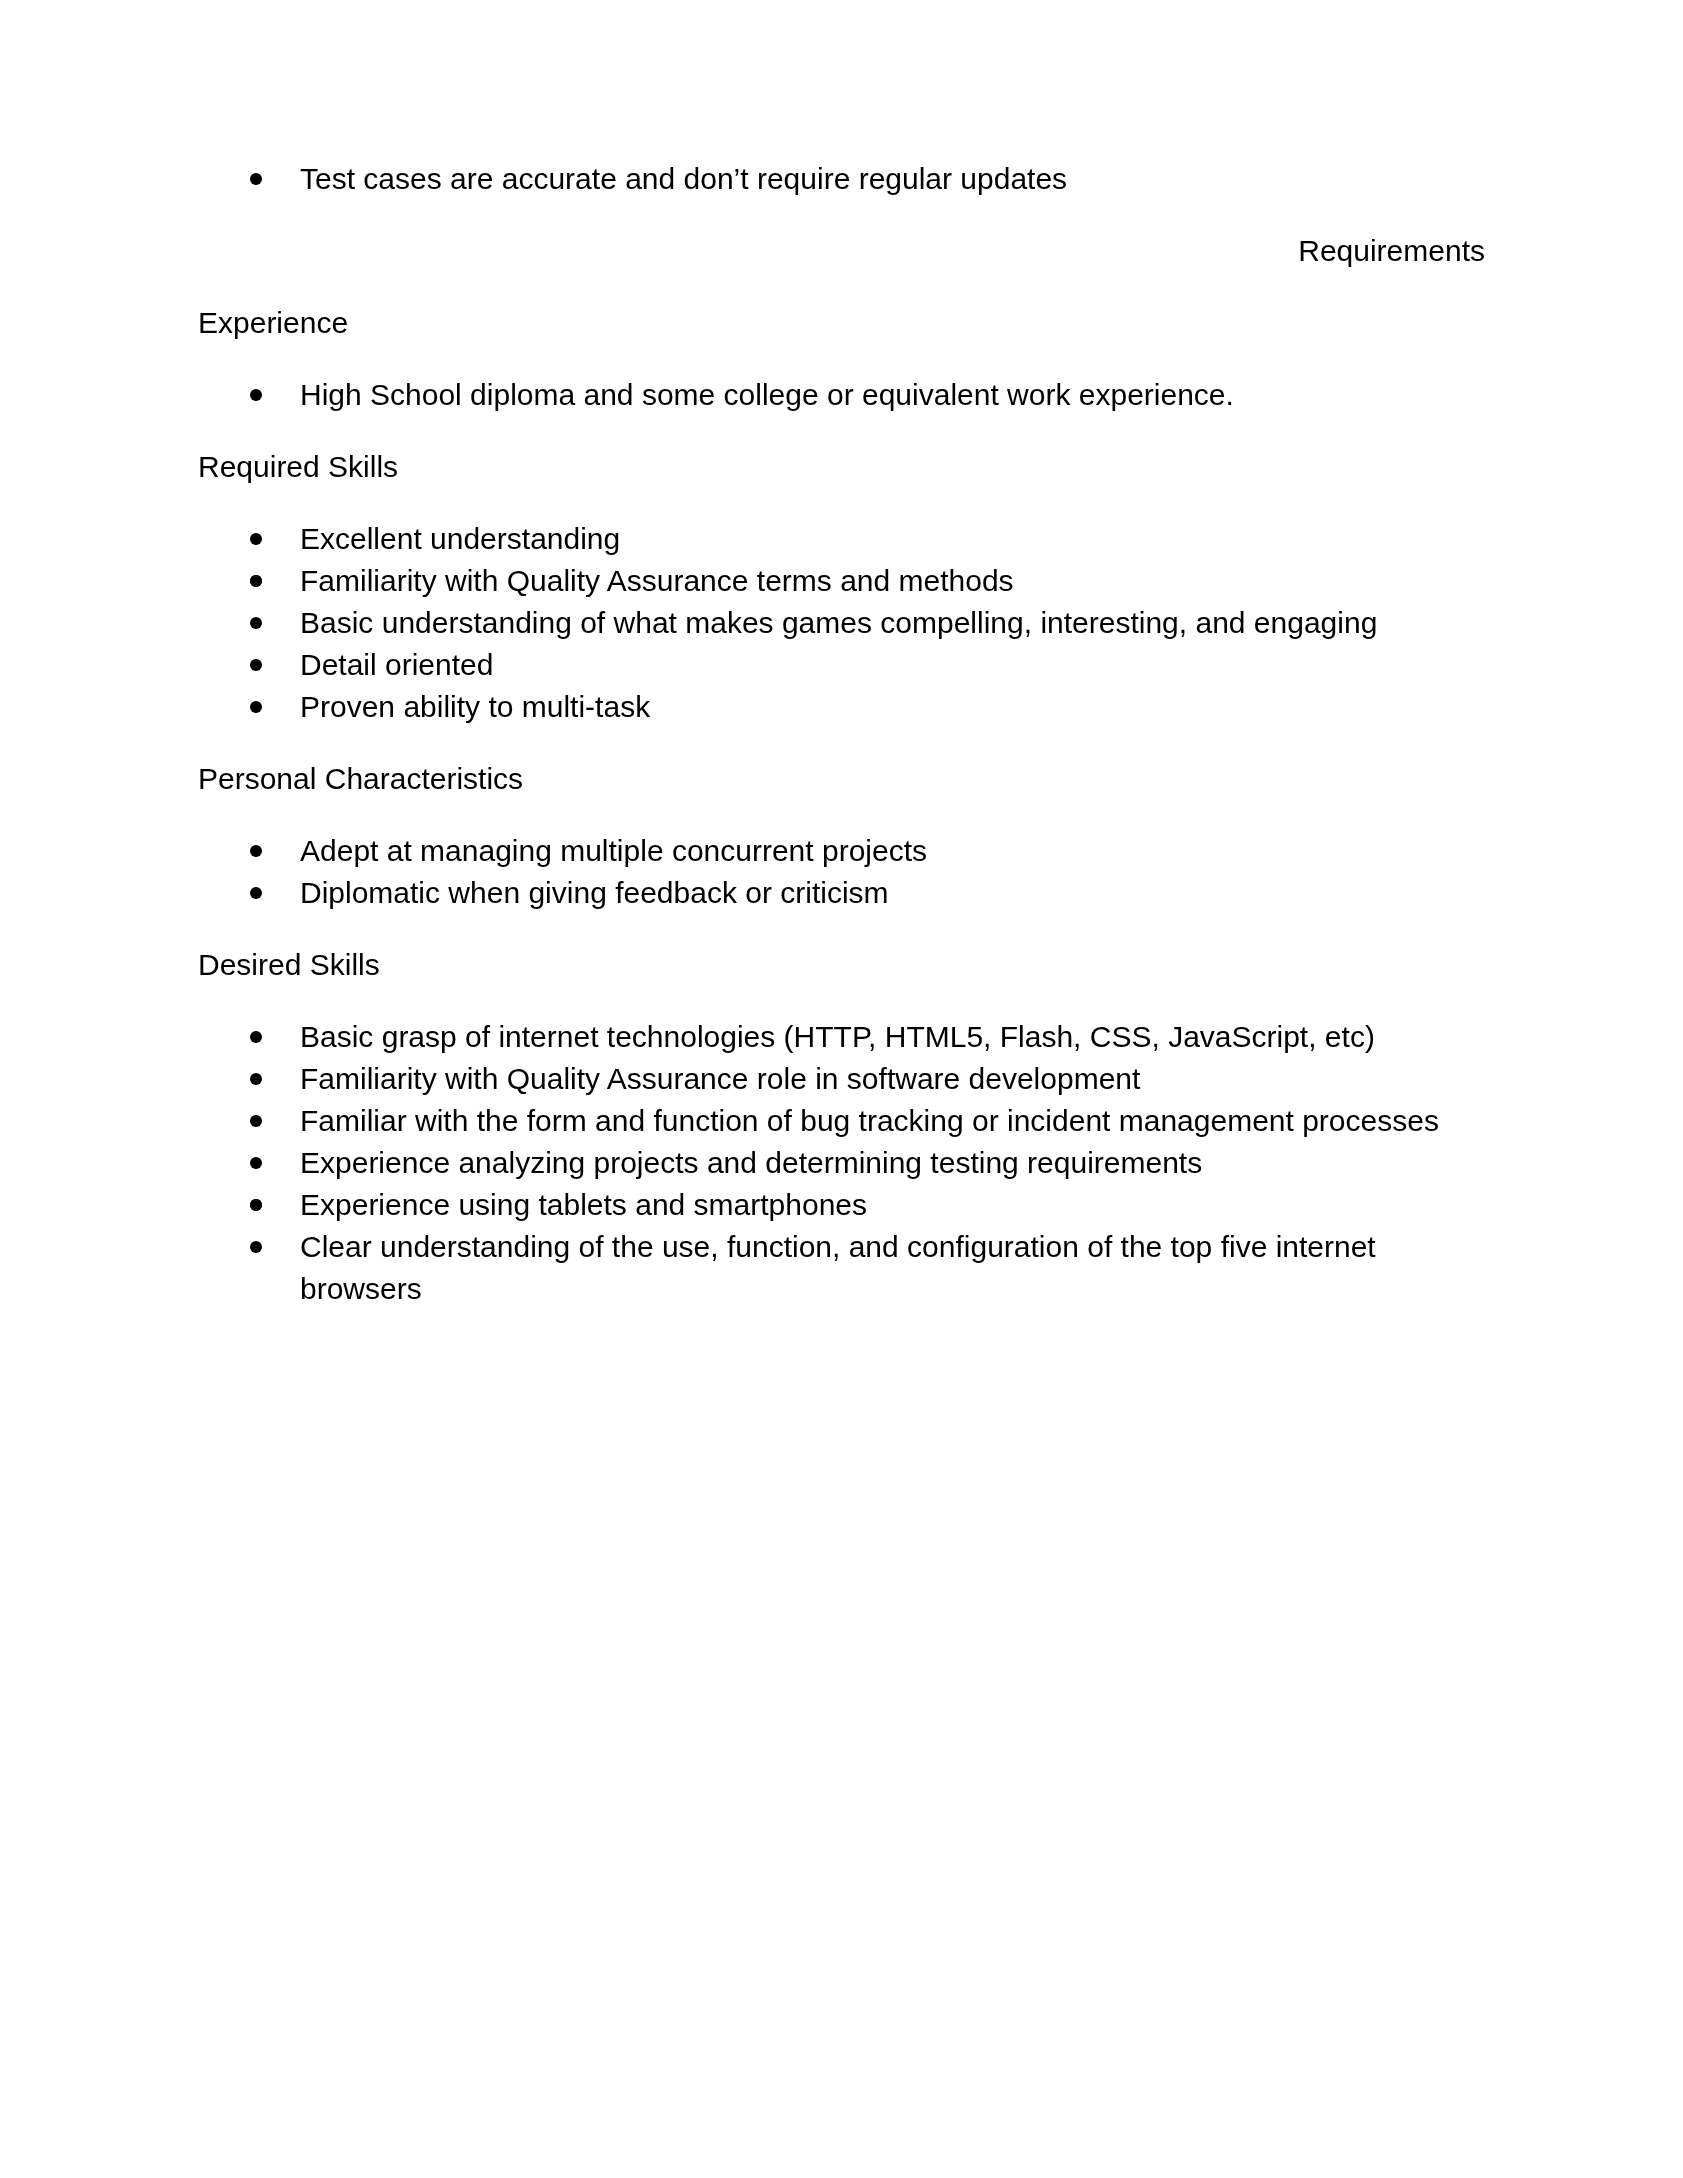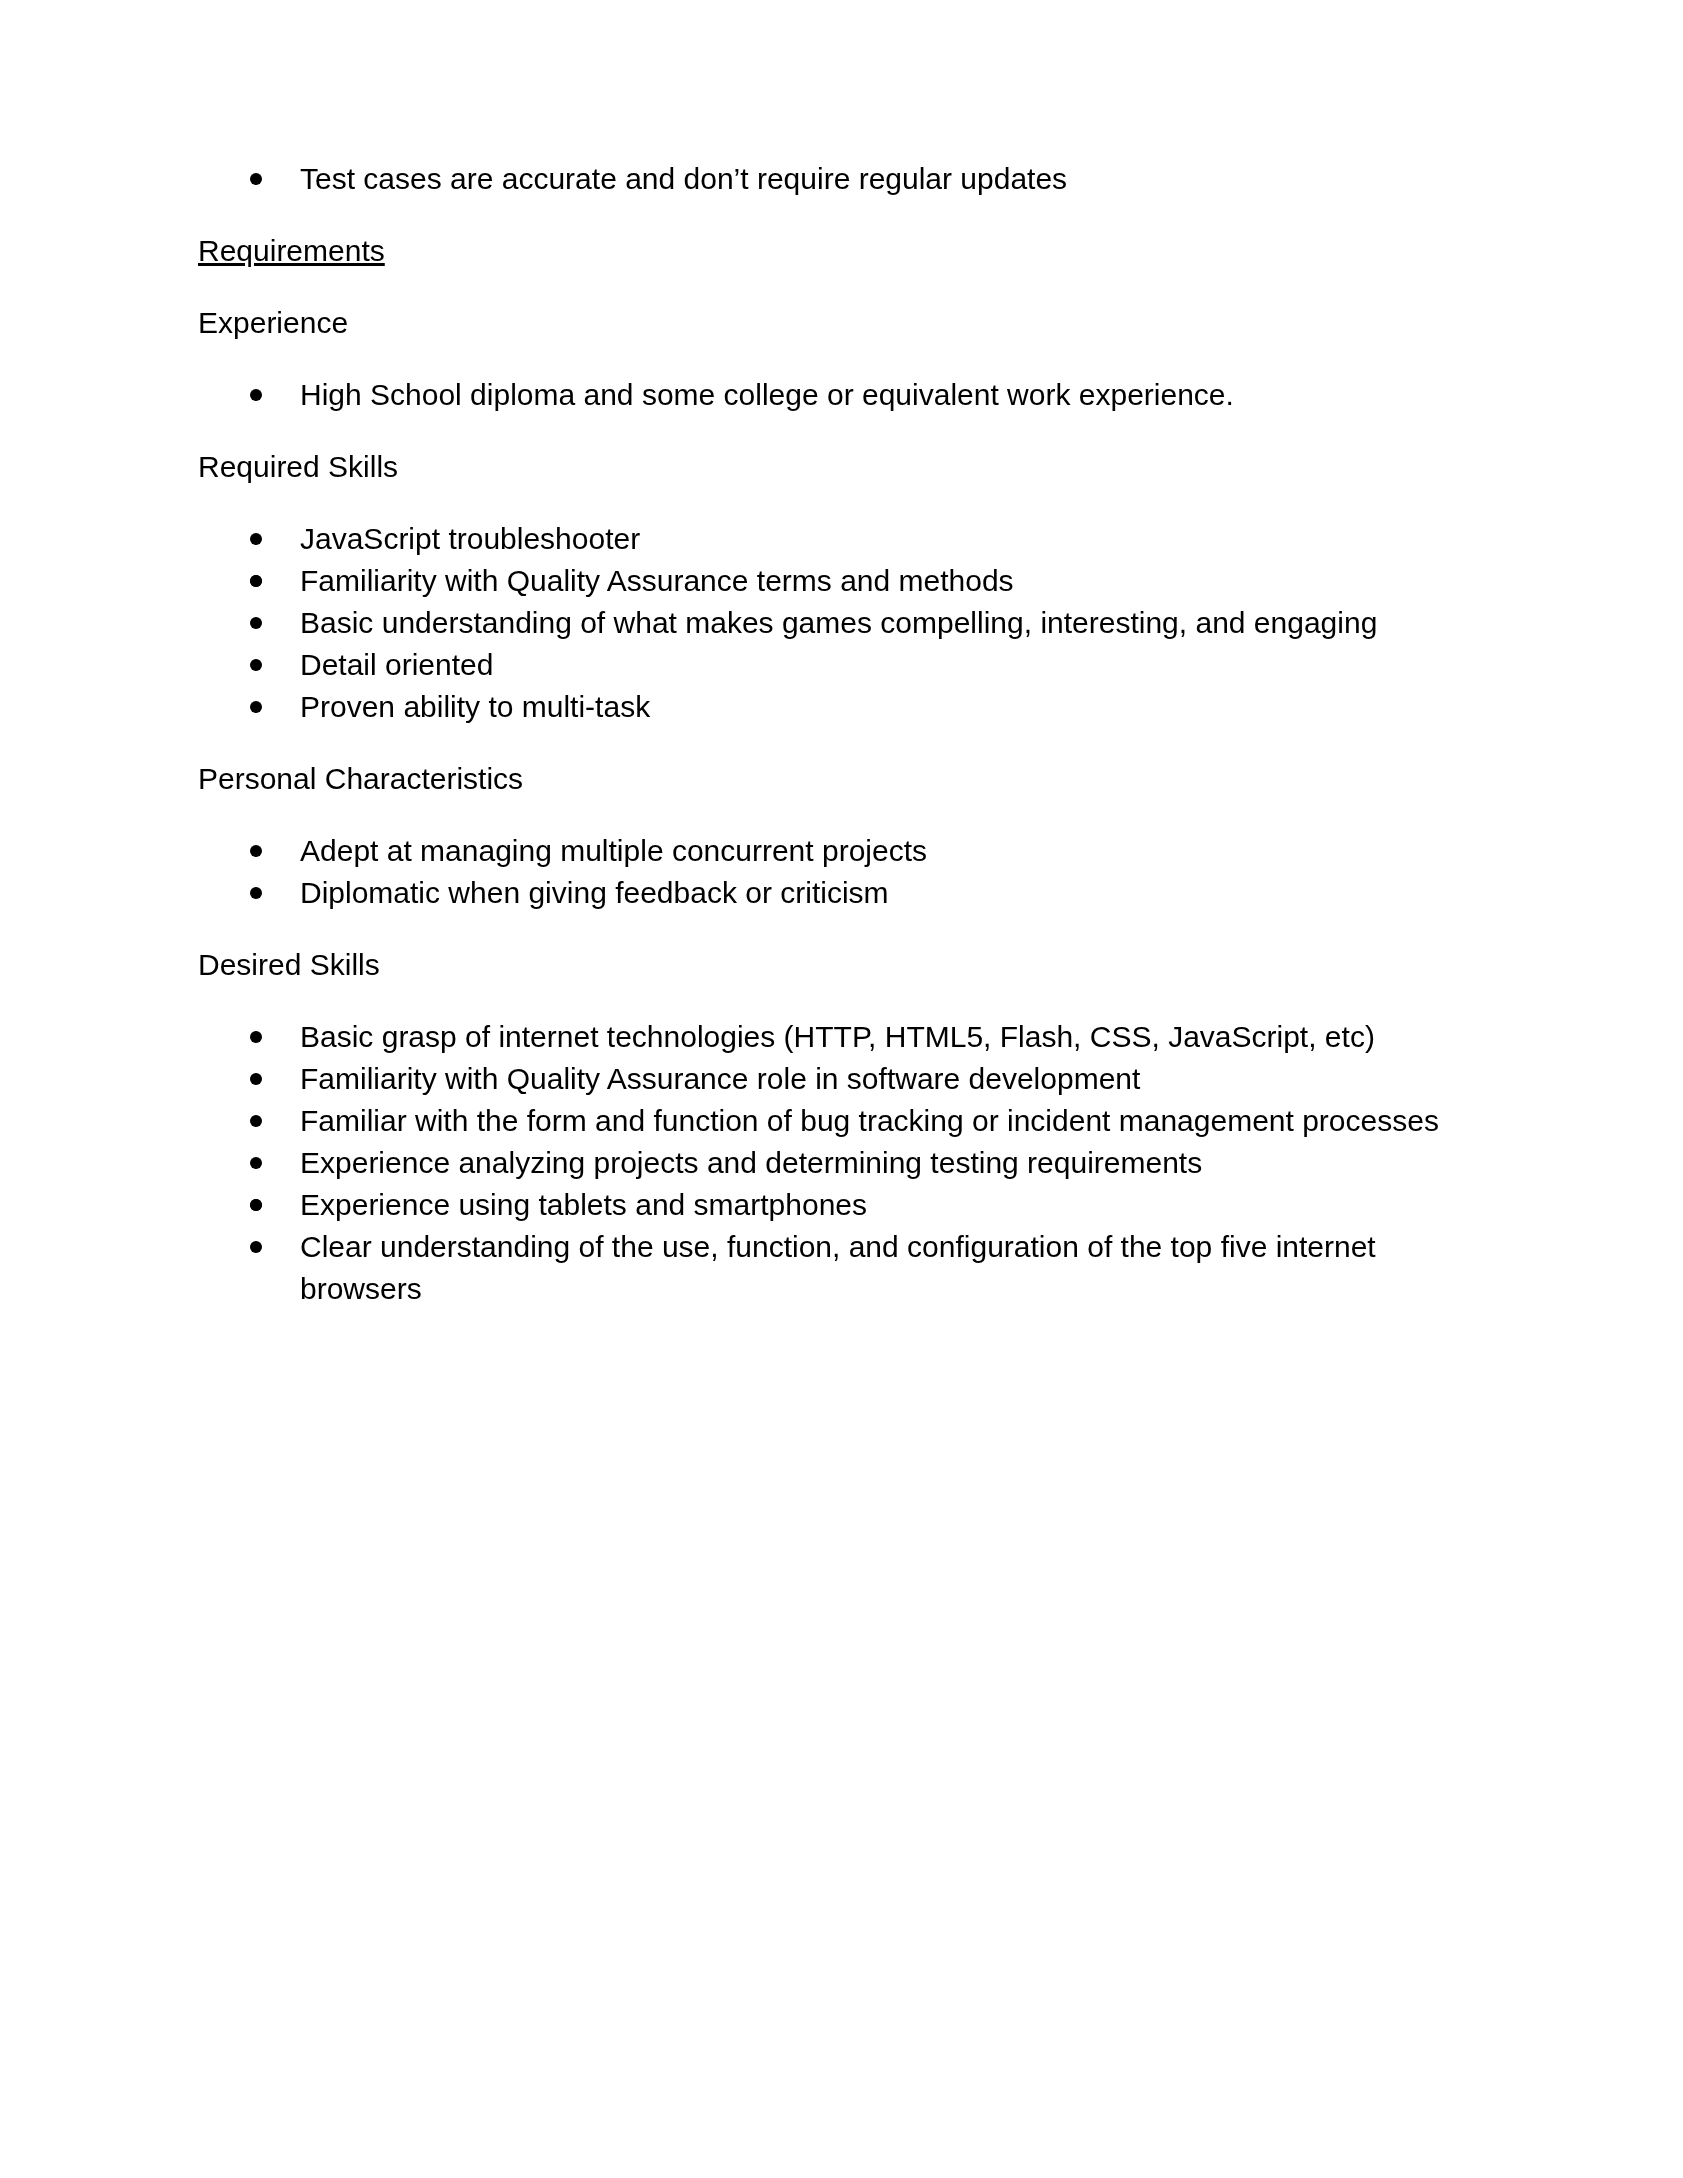--- a/index.html
+++ b/index.html
@@ -20,21 +20,21 @@
     height: 2178px;
     padding: 121px 198px 13px 198px;
     font-size: 30px;
     line-height: 42px;
     margin-top: 37px;
   }
   .para {
     margin: 0 0 30px 0;
   }
   .para.underlined {
-    text-decoration: underline;
+    text-align: right;
   }
   ul.blist {
     list-style: none;
     margin: 0 0 30px 0;
     padding: 0;
   }
   ul.blist li {
     position: relative;
     padding-left: 102px;
     max-width: 1178px;
@@ -70,21 +70,21 @@
       <span class="dot"></span>
       <span>High School diploma and some college or equivalent work experience.</span>
     </li>
   </ul>
 
   <p class="para">Required Skills</p>
 
   <ul class="blist">
     <li>
       <span class="dot"></span>
-      <span>JavaScript troubleshooter</span>
+      <span>Excellent understanding</span>
     </li>
     <li>
       <span class="dot"></span>
     </li>
     <li>
       <span class="dot"></span>
       <span>Familiarity with Quality Assurance terms and methods</span>
     </li>
     <li>
       <span class="dot"></span>

